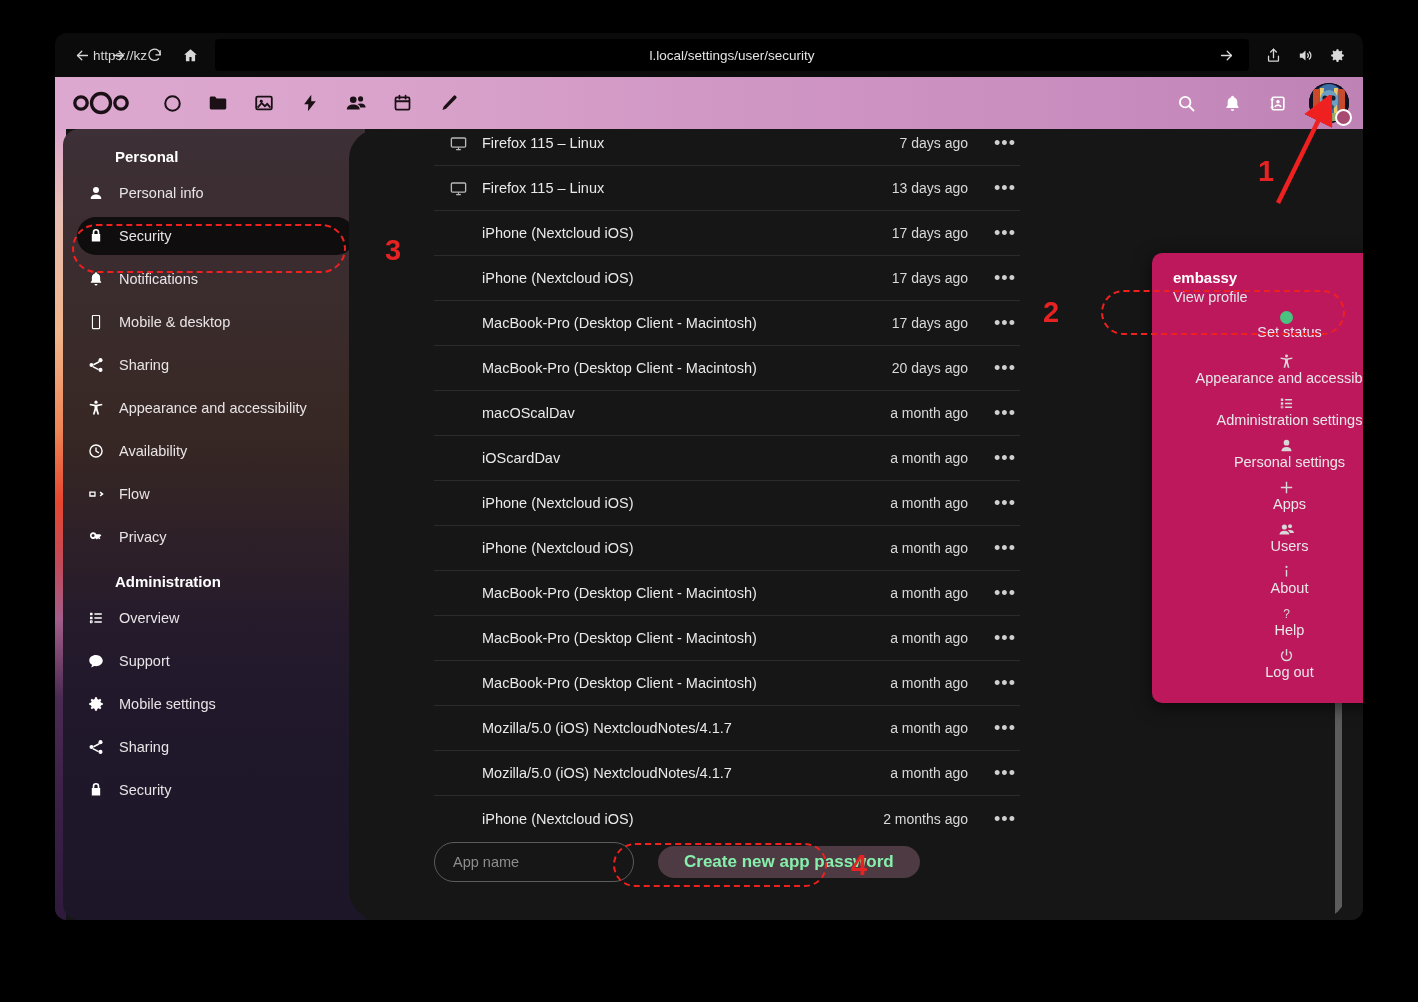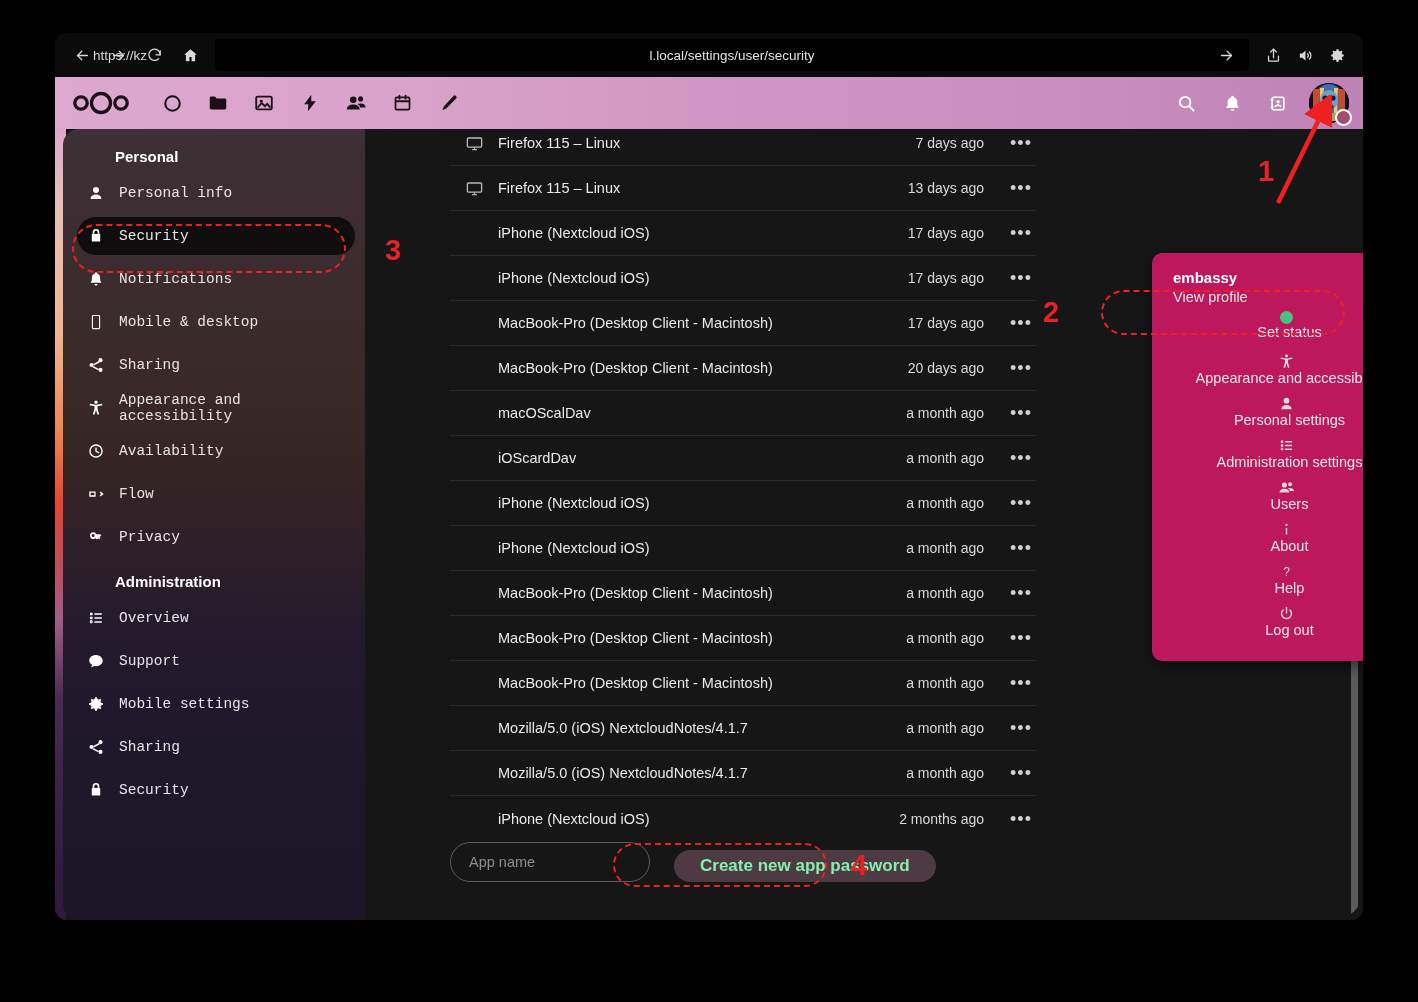--- a/index.html
+++ b/index.html
@@ -204,21 +204,20 @@
   .side-item {
     position: relative;
     height: 38px;
     margin: 5px 10px 5px 14px;
     border-radius: 19px;
     display: flex;
     align-items: center;
     cursor: pointer;
     color: #e8e4e6;
     font-size: 14.5px;
-    font-family: Liberation Mono, monospace;
   }
   .side-item .si-icon {
     width: 38px;
     display: flex; align-items: center; justify-content: center;
     color: #ffffff;
     flex: none;
   }
   .side-item .si-label { padding-left: 4px; }
   .side-item.active {
     background: #0f0d0e;
@@ -231,21 +230,21 @@
     top: 8px;
     width: 5px;
     height: 495px;
     border-radius: 3px;
     background: #6f6a6c;
   }
 
   
   #main {
     position: absolute;
-    left: 310px; top: 0;
+    left: 294px; top: 0;
     width: 998px;
     height: 791px;
     background: #161616;
     overflow: hidden;
     border-radius: 30px;
   }
   #session-list {
     position: absolute;
     left: 85px;
     top: -8px;
@@ -283,21 +282,21 @@
     text-align: center;
     cursor: pointer;
     line-height: 10px;
   }
 
   #app-password-form {
     position: absolute;
     left: 85px;
     top: 713px;
     display: flex;
-    align-items: flex-end;
+    align-items: center;
   }
   #app-name-input {
     width: 200px;
     height: 40px;
     border-radius: 20px;
     background: transparent;
     border: 1.5px solid #5c5c5c;
     color: #dcdcdc;
     font-size: 14.5px;
     padding: 0 18px;
@@ -831,37 +830,45 @@
               <svg width="17" height="17" viewBox="0 0 24 24" fill="currentColor">
                 <circle cx="12" cy="4.2" r="2.1"></circle>
                 <path d="M3.5 8.2 10 9.6v3.1l-2.2 8h2.3l1.9-6.2 1.9 6.2h2.3l-2.2-8V9.6l6.5-1.4-.4-1.9L12 7.7 4 6.3z"></path>
               </svg>
             </span>
             <span class="um-label">Appearance and accessibility</span>
           </div>
           <div class="um-item">
             <span class="um-icon">
               <svg width="17" height="17" viewBox="0 0 24 24" fill="currentColor">
-                <path d="M12 12a4 4 0 1 0 0-8 4 4 0 0 0 0 8zm0 2c-4 0-7 2.2-7 5v1h14v-1c0-2.8-3-5-7-5z"></path>
-              </svg>
-            </span>
-            <span class="um-label">Personal settings</span>
-          </div>
-          <div class="um-item">
-            <span class="um-icon">
-              <svg width="17" height="17" viewBox="0 0 24 24" fill="currentColor">
                 <rect x="4" y="5" width="3.4" height="3.4" rx=".4"></rect>
                 <rect x="9.6" y="5.6" width="10.4" height="2.2" rx="1"></rect>
                 <rect x="4" y="10.3" width="3.4" height="3.4" rx=".4"></rect>
                 <rect x="9.6" y="10.9" width="10.4" height="2.2" rx="1"></rect>
                 <rect x="4.5" y="15.8" width="2.4" height="2.4" rx=".4" fill="none" stroke="currentColor" stroke-width="1.4"></rect>
                 <rect x="9.6" y="16.2" width="10.4" height="2.2" rx="1"></rect>
               </svg>
             </span>
             <span class="um-label">Administration settings</span>
+          </div>
+          <div class="um-item">
+            <span class="um-icon">
+              <svg width="17" height="17" viewBox="0 0 24 24" fill="currentColor">
+                <path d="M12 12a4 4 0 1 0 0-8 4 4 0 0 0 0 8zm0 2c-4 0-7 2.2-7 5v1h14v-1c0-2.8-3-5-7-5z"></path>
+              </svg>
+            </span>
+            <span class="um-label">Personal settings</span>
+          </div>
+          <div class="um-item">
+            <span class="um-icon">
+              <svg width="17" height="17" viewBox="0 0 24 24" fill="currentColor">
+                <path d="M11 4h2v7h7v2h-7v7h-2v-7H4v-2h7z"></path>
+              </svg>
+            </span>
+            <span class="um-label">Apps</span>
           </div>
           <div class="um-item">
             <span class="um-icon">
               <svg width="17" height="17" viewBox="0 0 24 24" fill="currentColor">
                 <circle cx="9" cy="8.5" r="3.6"></circle>
                 <path d="M2 19c0-3.6 3.1-5.4 7-5.4s7 1.8 7 5.4z"></path>
                 <circle cx="17" cy="7.5" r="2.8"></circle>
                 <path d="M13.5 13.2c1-.4 2.2-.6 3.5-.6 3.4 0 5.5 1.6 5.5 4.4h-5.8c-.2-1.6-1.3-3-3.2-3.8z"></path>
               </svg>
             </span>

